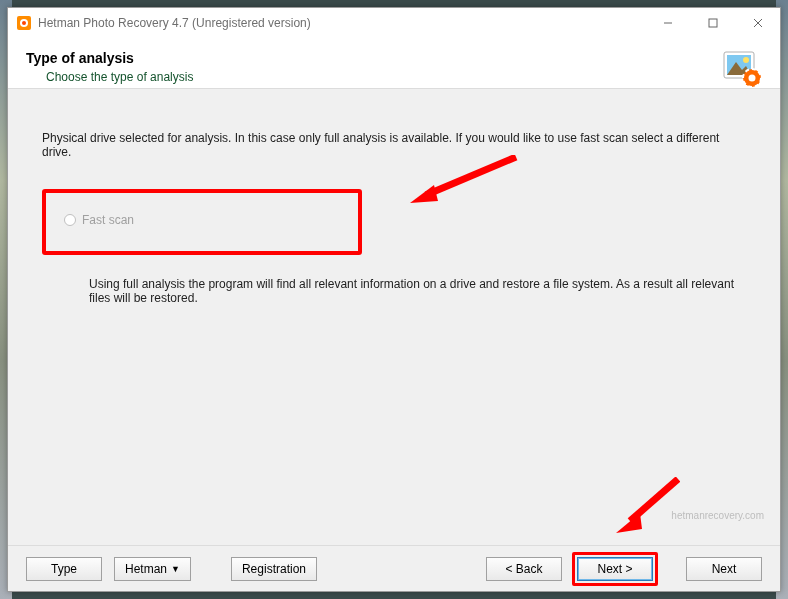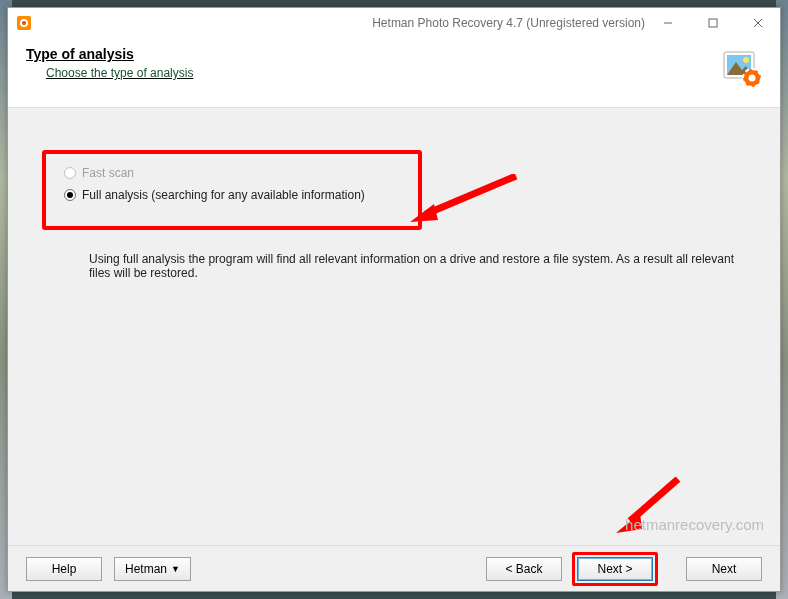--- a/index.html
+++ b/index.html
@@ -30,56 +30,54 @@
     display: flex;
     flex-direction: column;
   }
   .titlebar {
     height: 30px;
     display: flex;
     align-items: center;
     padding: 0 0 0 8px;
     background: #ffffff;
     border-bottom: 0;
-    text-align: right;
   }
   .titlebar .app-icon {
     width: 16px; height: 16px;
     margin-right: 6px;
     display: flex; align-items: center; justify-content: center;
   }
   .title-text { color: #6f6f6f; font-size: 12px; flex: 1; }
   .win-ctrl { width: 45px; height: 30px; display: flex; align-items: center; justify-content: center; color: #666; }
   .header {
-    padding: 8px 18px 19px 18px;
+    padding: 8px 18px 0 18px;
     border-bottom: 1px solid #dcdcdc;
     display: flex;
-    align-items: flex-start;
-    text-decoration: underline;
+    align-items: center;
   }
   .header-text { flex: 1; }
   .header-text h1 { margin: 0 0 4px 0; font-size: 14px; font-weight: bold; color: #000; }
   .header-text .sub { margin-left: 20px; font-size: 12px; color: #14532d; }
   .header-icon {
     width: 40px; height: 40px;
     margin-top: 2px;
   }
   .content {
     flex: 1;
     background: #f0f0f0;
     padding: 42px 34px 20px 34px;
     position: relative;
     color: #222;
   }
   .intro { font-size: 12px; margin-bottom: 30px; }
   .radio-box {
     border: 4px solid #ff0000;
     border-radius: 3px;
-    padding: 4px 18px 16px 18px;
-    width: 380px;
+    padding: 12px 18px 16px 18px;
+    width: 320px;
     background: #f0f0f0;
   }
   .radio-row { display: flex; align-items: center; margin: 8px 0; font-size: 12px; }
   .radio-row.disabled { color: #a0a0a0; }
   .radio-dot {
     width: 12px; height: 12px; border-radius: 50%;
     border: 1px solid #707070;
     margin-right: 6px;
     display: flex; align-items: center; justify-content: center;
     background: #fff;
@@ -92,23 +90,23 @@
   .arrow1 {
     position: absolute;
     left: 400px; top: 66px;
   }
   .arrow2 {
     position: absolute;
     right: 100px; bottom: 8px;
   }
   .watermark {
     position: absolute;
-    right: 16px; bottom: 12px;
+    right: 16px; bottom: 24px;
     color: #bdbdbd;
-    font-size: 15px;
+    font-size: 10px;
   }
   .footer {
     height: 46px;
     border-top: 1px solid #dcdcdc;
     background: #f0f0f0;
     display: flex;
     align-items: center;
     padding: 0 18px;
   }
   .btn {
@@ -187,55 +185,53 @@
         <polygon points="5,27 14,14 20,22 24,18 29,27" fill="#8a6b3a"></polygon>
         <circle cx="24" cy="12" r="3" fill="#ffe060"></circle>
         <circle cx="30" cy="30" r="9" fill="#ff6a00"></circle>
         <circle cx="30" cy="30" r="9" fill="none" stroke="#fff" stroke-width="2" stroke-dasharray="4 3"></circle>
         <circle cx="30" cy="30" r="3.5" fill="#fff"></circle>
       </svg>
     </div>
   </div>
 
   <div class="content">
+    <div class="intro">Physical drive selected for analysis. In this case only full analysis is available. If you would like to use fast scan select a different drive.</div>
 
     <div class="radio-box">
       <div class="radio-row disabled">
         <span class="radio-dot"></span>
         <span>Fast scan</span>
       </div>
-      <div class="radio-row">
-        <span class="radio-dot sel"></span>
-        <span>Full analysis (searching for any available information)</span>
-      </div>
     </div>
 
     <svg class="arrow1" width="110" height="50" viewBox="0 0 110 50">
       <line x1="108" y1="2" x2="18" y2="40" stroke="#ff0000" stroke-width="7"></line>
       <polygon points="2,48 26,30 30,46" fill="#ff0000"></polygon>
     </svg>
 
     <div class="desc">Using full analysis the program will find all relevant information on a drive and restore a file system. As a result all relevant files will be restored.</div>
 
     <svg class="arrow2" width="70" height="60" viewBox="0 0 70 60">
       <line x1="68" y1="2" x2="20" y2="44" stroke="#ff0000" stroke-width="7"></line>
       <polygon points="6,56 30,36 32,52" fill="#ff0000"></polygon>
     </svg>
 
     <div class="watermark">hetmanrecovery.com</div>
   </div>
 
   <div class="footer">
-    <button class="btn">Help</button>
+    <button class="btn">Type</button>
     <span class="btn-gap"></span>
     <button class="btn">
       <span>Hetman</span>
       <span class="caret-down">▼</span>
     </button>
     <span style="width:40px"></span>
+    <button class="btn">Registration</button>
     <span class="spacer"></span>
     <button class="btn">&lt; Back</button>
     <span class="next-wrap">
       <button class="btn next">Next &gt;</button>
     </span>
     <span style="width:18px"></span>
     <button class="btn">Next</button>
   </div>
 
 </div>

